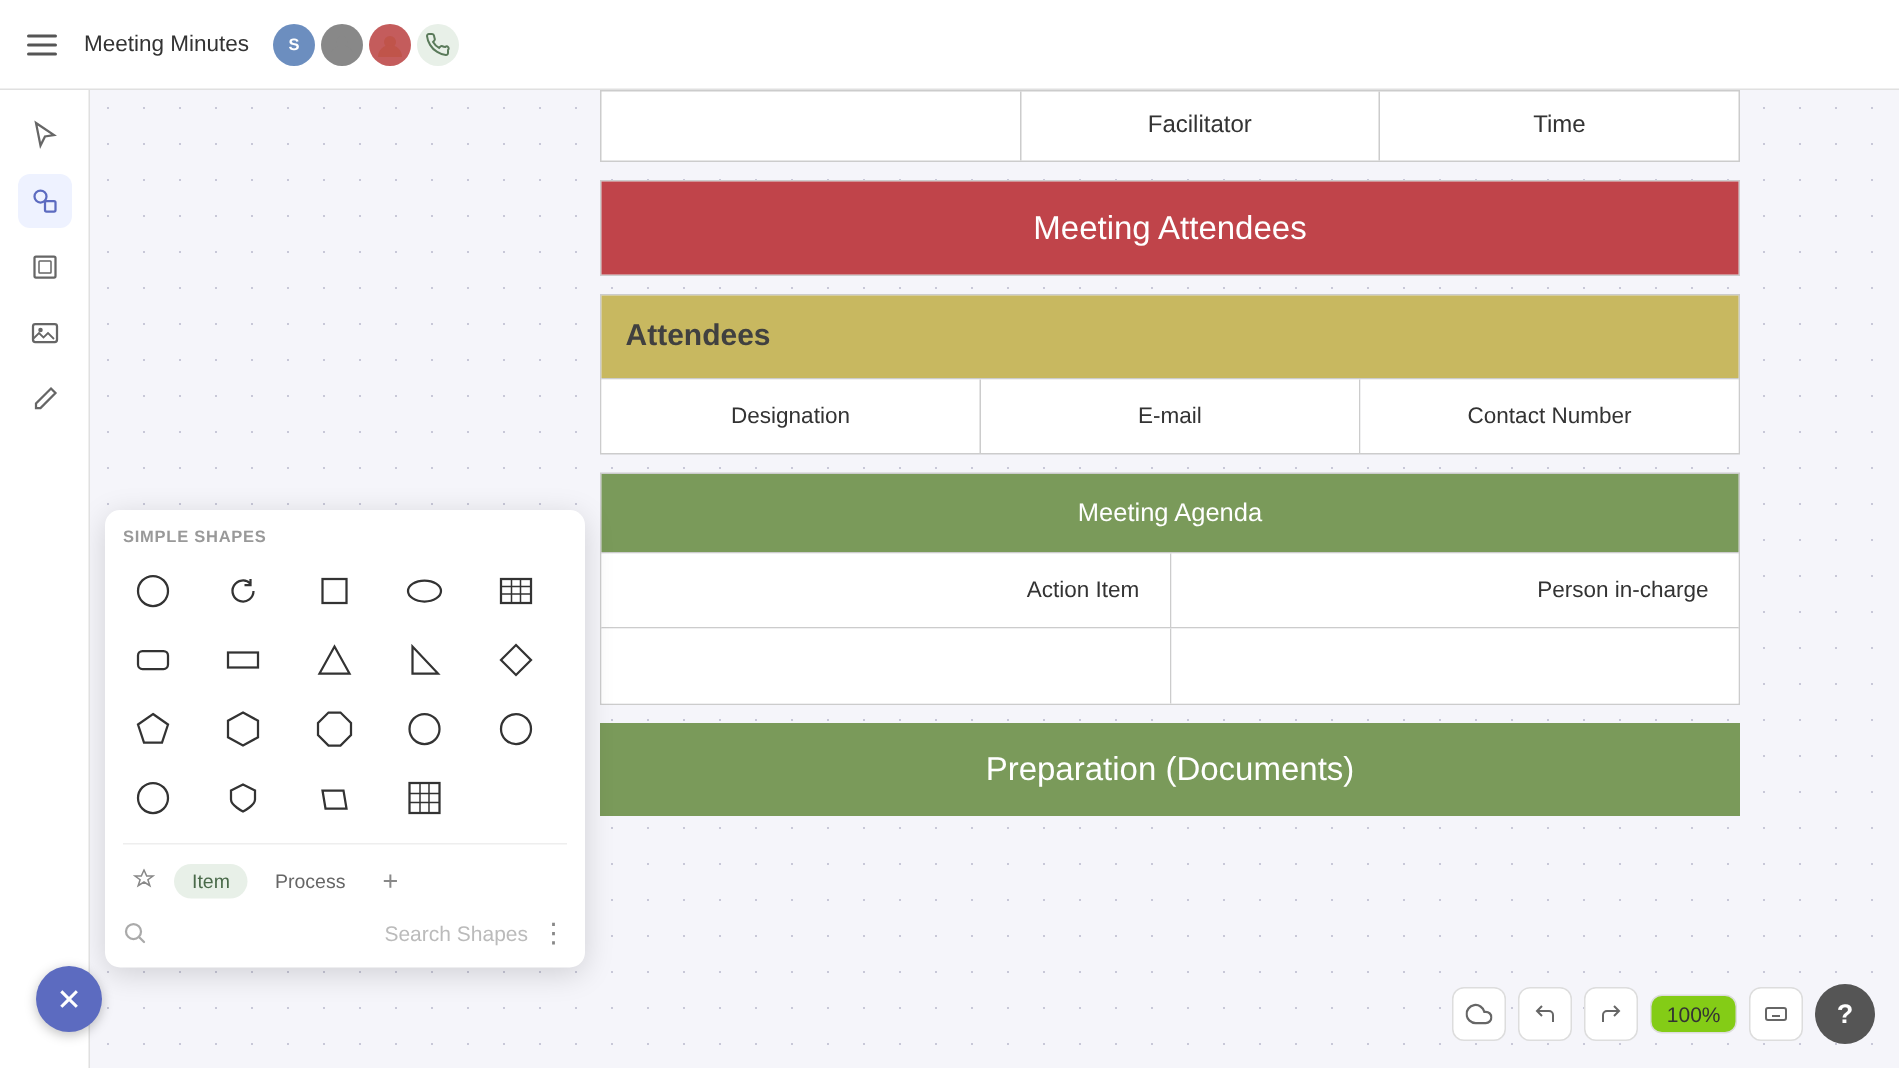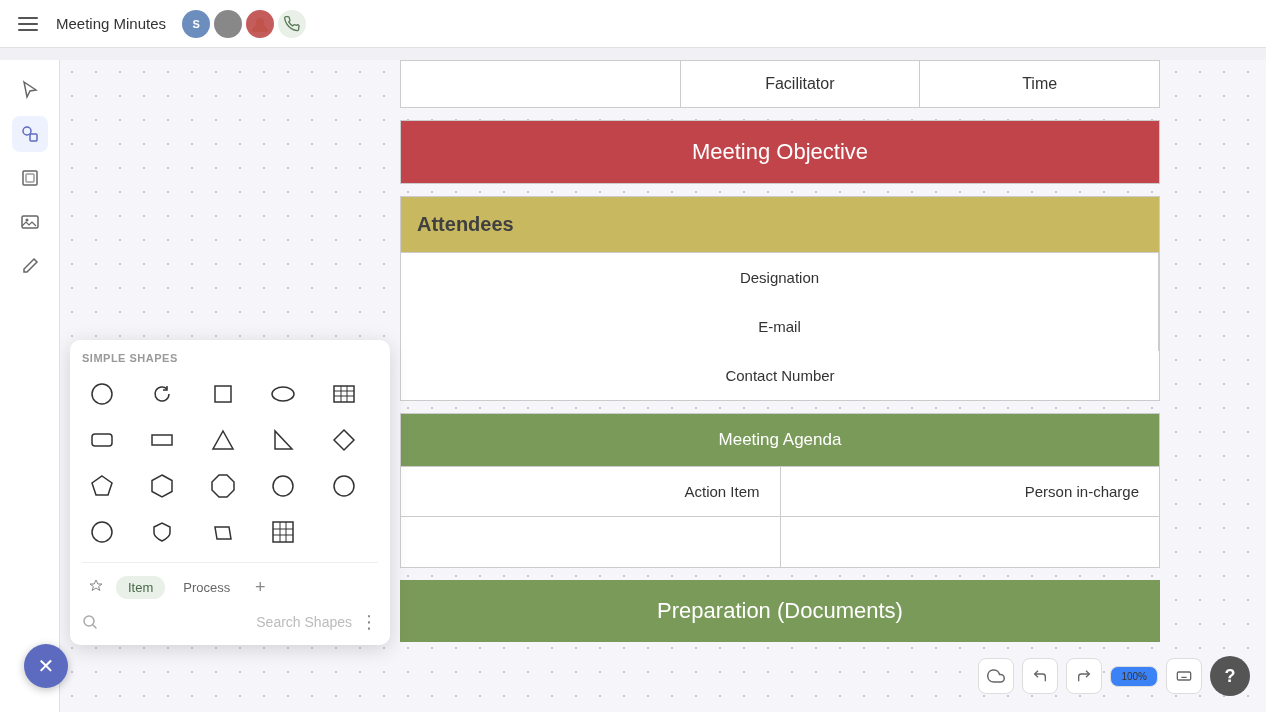--- a/index.html
+++ b/index.html
@@ -9,21 +9,21 @@
       width: 1266px;
       height: 712px;
       overflow: hidden;
       position: relative;
     }
 
     
     .topbar {
       position: absolute;
       top: 0; left: 0; right: 0;
-      height: 48px;
+      height: 60px;
       background: #fff;
       display: flex;
       align-items: center;
       padding: 0 12px;
       border-bottom: 1px solid #e0e0e0;
       z-index: 10;
     }
     .topbar-menu-btn {
       width: 32px; height: 32px;
       display: flex; align-items: center; justify-content: center;
@@ -111,25 +111,25 @@
       width: 36px; height: 36px;
       border-radius: 8px;
       background: #fff;
       border: 1px solid #ddd;
       display: flex; align-items: center; justify-content: center;
       cursor: pointer;
       font-size: 16px;
       color: #555;
     }
     .zoom-label {
-      background: #3b82f6;
+      background: #84cc16;
       border: 1px solid #ddd;
       border-radius: 8px;
       padding: 4px 10px;
-      font-size: 10px;
+      font-size: 14px;
       color: #333;
     }
     .help-btn {
       width: 40px; height: 40px;
       border-radius: 50%;
       background: #555;
       display: flex; align-items: center; justify-content: center;
       cursor: pointer;
       color: #fff;
       font-size: 18px;
@@ -297,21 +297,20 @@
       background: #c8b860;
       padding: 16px;
       text-align: left;
       font-size: 20px;
       font-weight: 700;
       color: #404040;
     }
     .attendees-cols {
       display: flex;
       border-top: 1px solid #ccc;
-      flex-direction: column;
     }
     .att-col {
       flex: 1;
       padding: 16px 20px;
       text-align: center;
       font-size: 15px;
       color: #333;
       border-right: 1px solid #ccc;
       background: #fff;
     }
@@ -576,21 +575,21 @@
 
   <div class="doc-content">
 
     <div class="header-row">
       <div class="header-cell" style="flex:1.2;"></div>
       <div class="header-cell">Facilitator</div>
       <div class="header-cell">Time</div>
     </div>
 
     <div class="section-objective">
-      <div class="section-header-red">Meeting Objective</div>
+      <div class="section-header-red">Meeting Attendees</div>
     </div>
 
     <div class="section-attendees">
       <div class="section-header-gold">Attendees</div>
       <div class="attendees-cols">
         <div class="att-col">Designation</div>
         <div class="att-col">E-mail</div>
         <div class="att-col">Contact Number</div>
       </div>
     </div>

